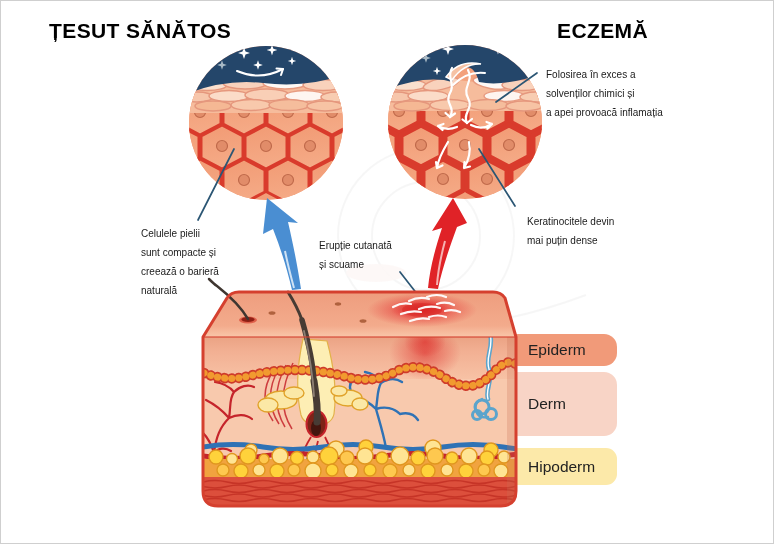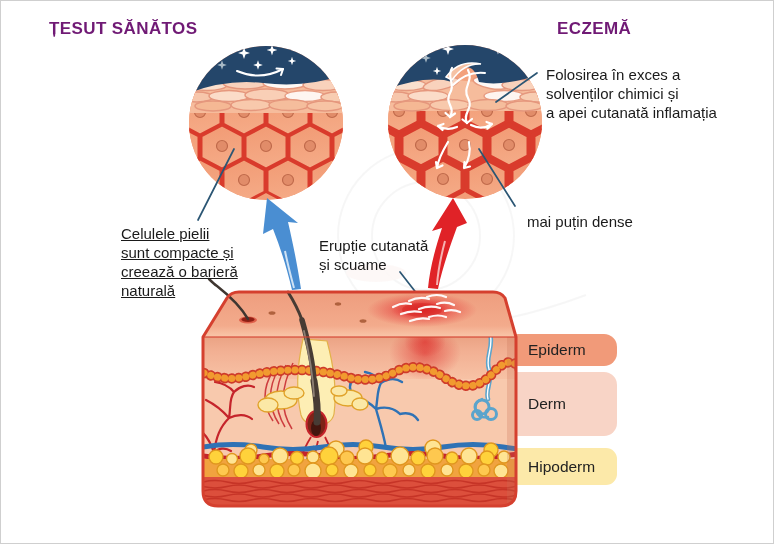--- a/index.html
+++ b/index.html
@@ -1,25 +1,25 @@
 <!DOCTYPE html>
 <html><head>
 <meta charset="utf-8">
 <style>
   html,body{margin:0;padding:0;background:#fff;}
   #stage{position:relative;width:774px;height:544px;background:#ffffff;border:1px solid #cfcfcf;
          box-sizing:border-box;overflow:hidden;font-family:"Liberation Sans",sans-serif;color:#1a1a1a;}
   #art{position:absolute;left:0;top:0;z-index:2;pointer-events:none;}
-  .title{position:absolute;z-index:3;font-size:17px;font-weight:bold;letter-spacing:.4px;color:#701a75;}
+  .title{position:absolute;z-index:3;font-size:21px;font-weight:bold;letter-spacing:.4px;color:#000000;}
   #title-left{left:48px;top:18px;}
   #title-right{left:556px;top:18px;}
-  .note{position:absolute;z-index:3;font-size:15px;line-height:19px;color:#1a1a1a;}
+  .note{position:absolute;z-index:3;font-size:10px;line-height:19px;color:#1a1a1a;}
   #note-solvents{left:545px;top:64px;}
   #note-keratinocytes{left:526px;top:211px;}
-  #note-healthy{left:120px;top:223px;text-decoration:underline;}
+  #note-healthy{left:140px;top:223px;}
   #note-eruption{left:318px;top:235px;}
   .legend-item{position:absolute;z-index:1;left:504px;width:112px;display:flex;align-items:center;
                border-radius:13px;font-size:15.5px;color:#222;padding-left:23px;box-sizing:border-box;}
   #legend-epiderm {top:333px;height:32px;background:#f19a79;}
   #legend-derm    {top:371px;height:64px;background:#f8d4c6;}
   #legend-hipoderm{top:447px;height:37px;background:#fce9a9;border-radius:11px;}
   #legend-muschi  {top:476px;height:31px;background:#ef9065;}
 </style>
 </head>
 <body>
@@ -356,23 +356,24 @@
       <path d="M202,336 L515,336" stroke="#d5402f" stroke-width="2" opacity="0.55"></path>
     </g>
   </svg>
 
   <div class="title" id="title-left">ȚESUT SĂNĂTOS</div>
   <div class="title" id="title-right">ECZEMĂ</div>
 
   <div class="note" id="note-solvents">
     <div>Folosirea în exces a</div>
     <div>solvenților chimici și</div>
-    <div>a apei cutanată inflamația</div>
+    <div>a apei provoacă inflamația</div>
   </div>
   <div class="note" id="note-keratinocytes">
+    <div>Keratinocitele devin</div>
     <div>mai puțin dense</div>
   </div>
   <div class="note" id="note-healthy">
     <div>Celulele pielii</div>
     <div>sunt compacte și</div>
     <div>creează o barieră</div>
     <div>naturală</div>
   </div>
   <div class="note" id="note-eruption">
     <div>Erupție cutanată</div>

